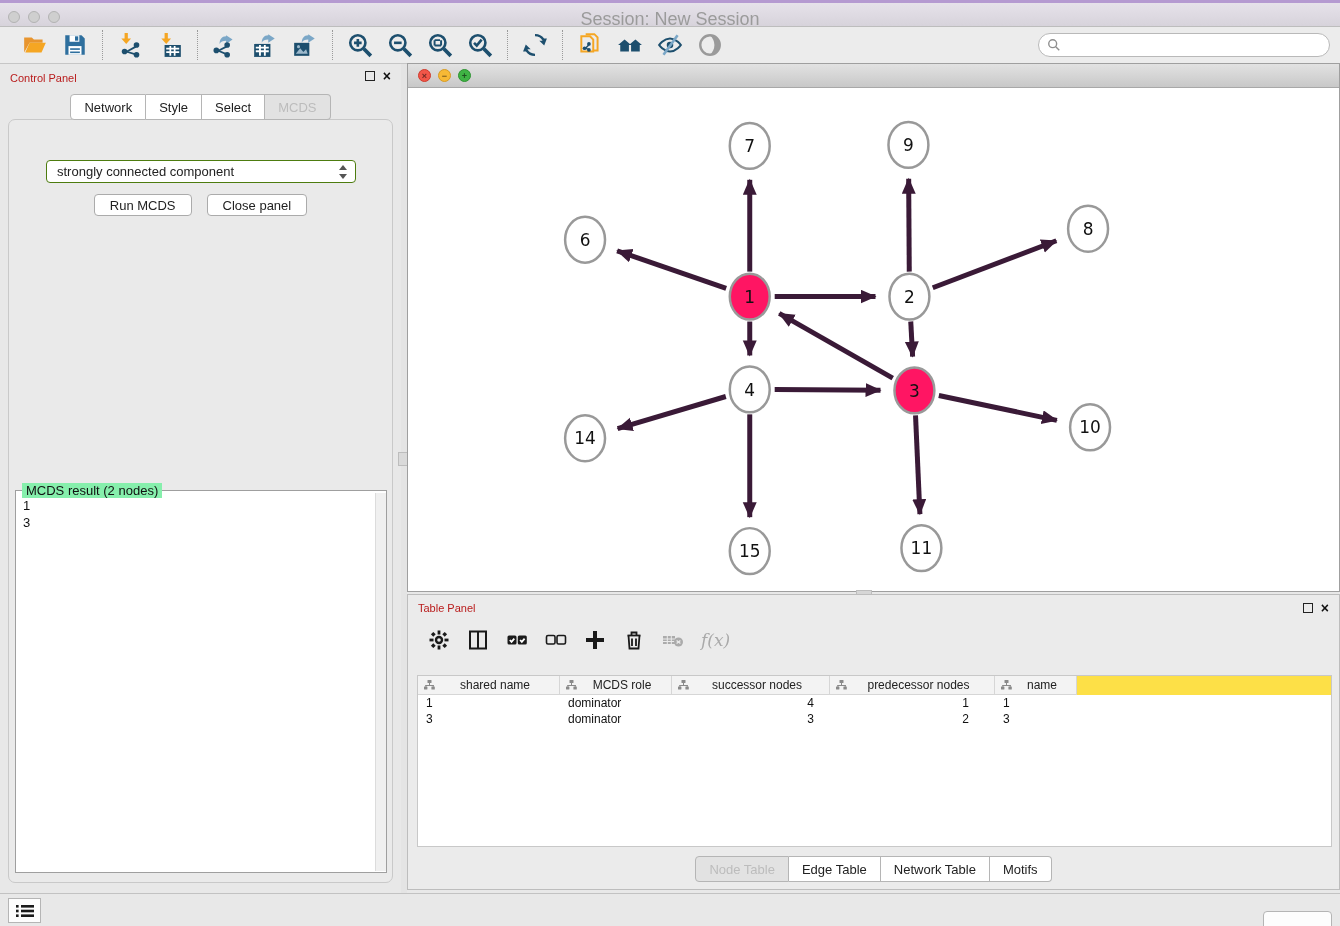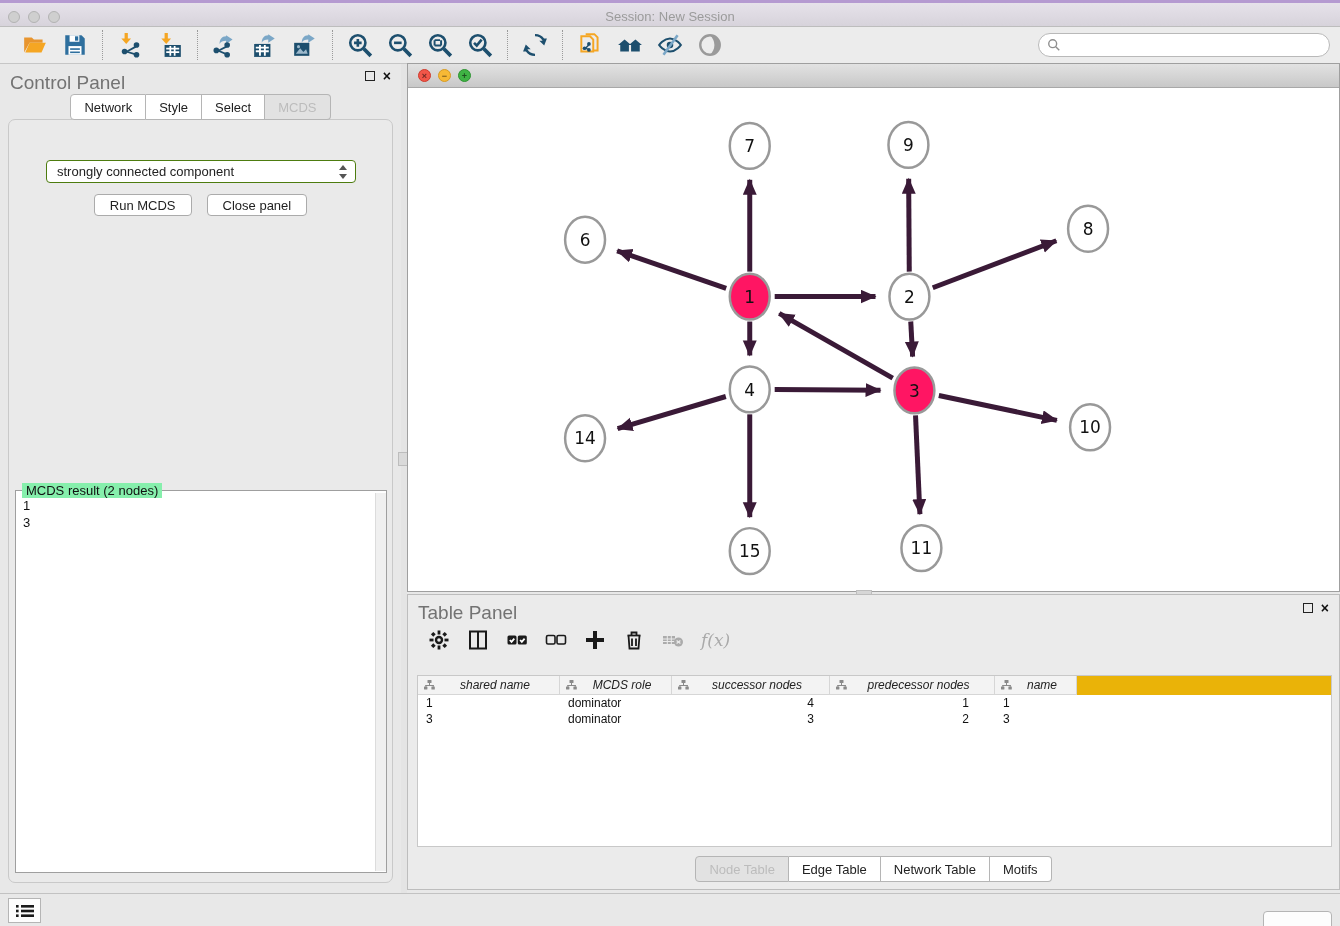--- a/index.html
+++ b/index.html
@@ -12,41 +12,41 @@
   
   .titlebar {
     position:absolute; left:0; top:0; width:1340px; height:27px;
     background:linear-gradient(#e6e2ea,#d7d3db);
     border-top:3px solid #b59ad1; border-bottom:1px solid #bdbdbd;
   }
   .traffic-dots { position:absolute; left:8px; top:8px; display:flex; gap:8px; }
   .dot { width:12px; height:12px; border-radius:50%; background:#cfcfcf; border:1px solid #b3b3b3; }
   .titlebar-title {
     position:absolute; left:0; right:0; top:6px; text-align:center;
-    color:#9b9b9b; font-size:13px;
+    color:#9b9b9b; font-size:18px;
   }
   
   .toolbar {
     position:absolute; left:0; top:27px; width:1340px; height:37px;
     background:#ececec; border-bottom:1px solid #c6c6c6;
     display:flex; align-items:center; padding-left:8px;
   }
   .tgroup { display:flex; align-items:center; gap:14px; padding:0 14px; }
   .tsep { width:1px; height:30px; border-left:1px dotted #9a9a9a; }
   .ticon { width:26px; height:26px; display:block; }
   .search-wrap {
     position:absolute; right:10px; top:6px; width:292px; height:24px;
     background:#fff; border:1px solid #b9b9b9; border-radius:12px;
     display:flex; align-items:center; padding-left:8px;
   }
   .search-input { border:none; outline:none; flex:1; font-size:12px; background:transparent; margin-left:4px; }
   
   .control-panel { position:absolute; left:0; top:64px; width:401px; height:829px; background:#e8e8e8; }
   .panel-head { position:relative; height:30px; }
-  .panel-title { position:absolute; left:10px; top:8px; font-size:19px; color:#737373; }
+  .panel-title { position:absolute; left:10px; top:8px; font-size:11px; color:#b91c1c; }
   .panel-btns { position:absolute; right:10px; top:7px; display:flex; gap:8px; align-items:center; }
   .float-box { width:10px; height:10px; border:1.5px solid #222; display:inline-block; }
   .close-x { font-weight:bold; font-size:14px; line-height:10px; color:#111; }
   .seg-tabs { display:flex; justify-content:center; position:relative; z-index:2; }
   .seg-tab {
     height:26px; padding:0 13px; display:flex; align-items:center;
     background:#fff; border:1px solid #b5b5b5; border-left:none;
     font-size:13px; color:#222; cursor:default;
   }
   .seg-tab:first-child { border-left:1px solid #b5b5b5; border-radius:4px 0 0 4px; }
@@ -102,21 +102,21 @@
   
   .table-panel {
     position:absolute; left:407px; top:594px; width:933px; height:296px;
     background:#ebebeb; border:1px solid #bdbdbd;
   }
   .tp-head { position:relative; height:28px; }
   .tp-toolbar { display:flex; align-items:center; gap:17px; padding:6px 12px 8px 20px; }
   .tbicon { width:22px; height:22px; display:block; }
   .fx-label { font-family:"DejaVu Serif", serif; font-style:italic; font-size:17px; color:#a9a9a9; }
   .tp-table { position:absolute; left:9px; top:80px; width:915px; height:172px; background:#fff; border:1px solid #c8c8c8; }
-  .tp-header-row { display:flex; height:19px; background:#eab308;font-style:italic; }
+  .tp-header-row { display:flex; height:19px; background:#fde047; }
   .tp-hcell {
     display:flex; align-items:center; gap:6px; padding-left:6px;
     background:#f3f3f3; border-right:1px solid #d6d6d6; border-bottom:1px solid #d6d6d6;
     font-size:12px; color:#222; justify-content:flex-start;
   }
   .tp-hcell .hlabel { flex:1; text-align:center; padding-right:10px; }
   .tp-row { display:flex; height:16px; font-size:12px; color:#111; }
   .tp-cell { padding:1px 8px 0 8px; overflow:hidden; white-space:nowrap; }
   .tp-cell.right { text-align:right; padding-right:16px; }
   .tp-cell.right2 { text-align:right; padding-right:26px; }

